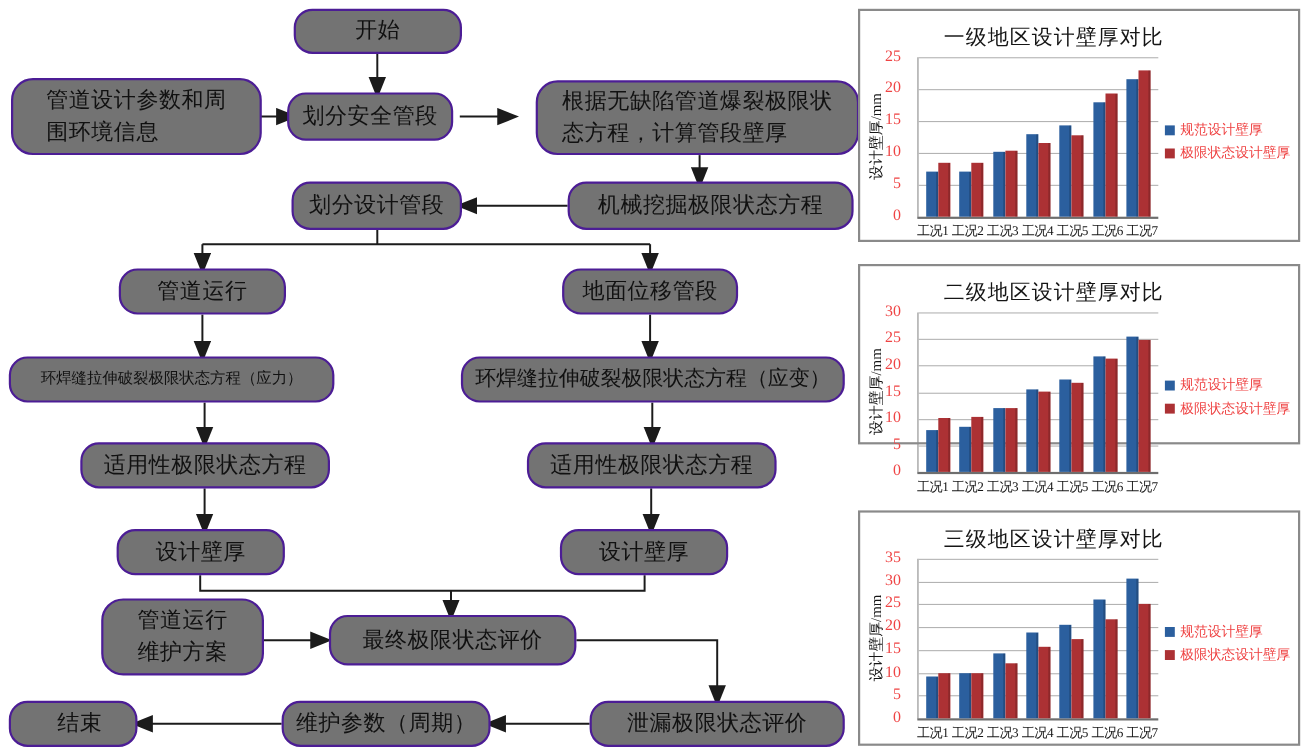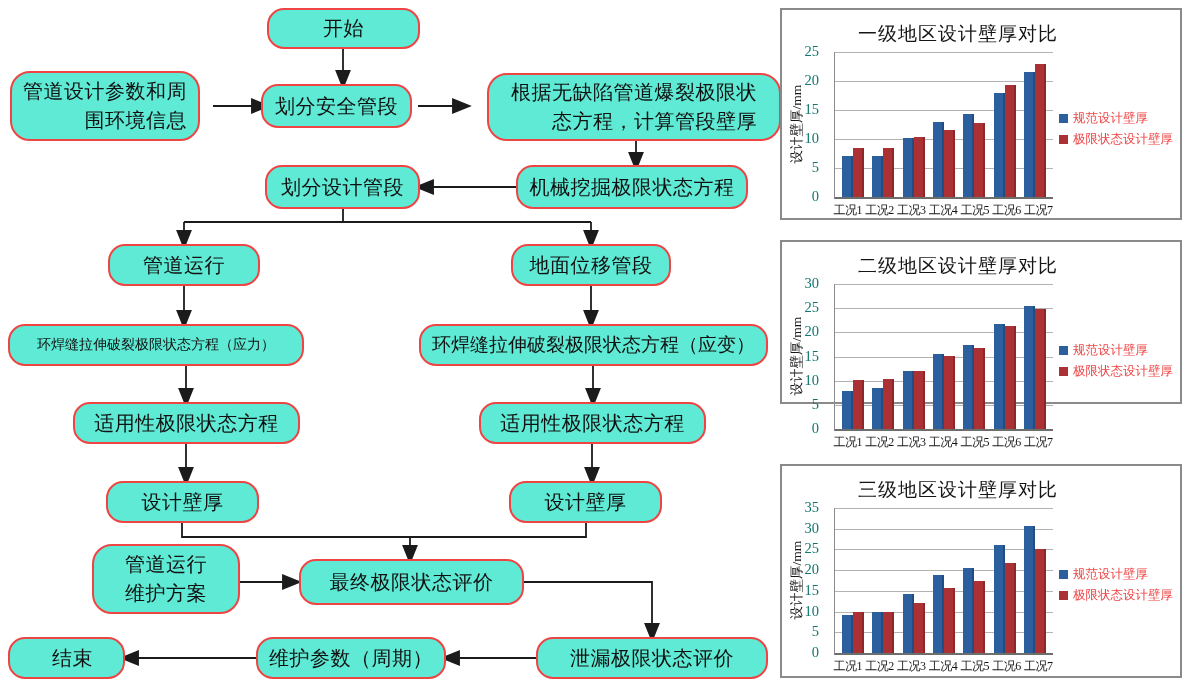--- a/index.html
+++ b/index.html
@@ -3,42 +3,42 @@
 <meta charset="utf-8">
 <style>
   html,body{margin:0;padding:0;background:#fff;}
   .stage{
     position:relative;width:1186px;height:685px;background:#ffffff;overflow:hidden;
     font-family:"Liberation Serif","DejaVu Serif",serif;color:#111;
   }
   
   .flowchart{position:absolute;left:0;top:0;width:772px;height:685px;}
   .fbox{
-    position:absolute;box-sizing:border-box;background:#5eead4;border:2px solid #ef4444;
+    position:absolute;box-sizing:border-box;background:#737373;border:2px solid #4c1d95;
     border-radius:17px;display:flex;align-items:center;justify-content:center;
-    text-align:right;font-size:20px;line-height:1.45;white-space:pre-line;
+    text-align:left;font-size:20px;line-height:1.45;white-space:pre-line;
     letter-spacing:0.5px;
   }
   .arrows{position:absolute;left:0;top:0;width:772px;height:685px;}
   
   .charts{position:absolute;left:780px;top:0;width:406px;height:685px;}
   .chart-panel{
     position:absolute;left:0;width:402px;box-sizing:border-box;
     border:2px solid #8a8a8a;background:#fff;
   }
   .chart-title{
     position:absolute;left:0;right:46px;top:11px;text-align:center;
     font-size:19px;letter-spacing:1px;color:#151515;
   }
   .ylabel{
     position:absolute;left:15px;top:114px;transform:translate(-50%,-50%) rotate(-90deg);
     font-size:13.5px;white-space:nowrap;color:#151515;
   }
   .yticks{position:absolute;left:0;top:42px;width:44px;height:145px;}
-  .ytick{position:absolute;right:7px;font-size:14.5px;color:#0f766e;}
+  .ytick{position:absolute;right:7px;font-size:14.5px;color:#ef4444;}
   .plot{
     position:absolute;left:52px;top:42px;width:218px;height:145px;
     border-left:1px solid #8c8c8c;border-bottom:2px solid #6e6e6e;box-sizing:content-box;
   }
   .gridlines{position:absolute;left:0;right:0;top:0;bottom:0;}
   .gridline{position:absolute;left:0;right:0;height:1px;background:#b3b3b3;}
   .bars{
     position:absolute;left:0;right:0;top:0;bottom:0;
     display:flex;align-items:flex-end;justify-content:space-around;padding:0 3px;
   }
@@ -85,27 +85,27 @@
         <path d="M182,523 V537 H586 V523"></path>
         <path d="M410,537 V549" marker-end="url(#ah)"></path>
         <path d="M240,582 H286" marker-end="url(#ah)"></path>
         <path d="M524,582 H652 V627" marker-end="url(#ah)"></path>
         <path d="M536,658 H456" marker-end="url(#ah)"></path>
         <path d="M256,658 H135" marker-end="url(#ah)"></path>
       </g>
     </svg>
 
     <div class="fbox" style="left:267px;top:8px;width:153px;height:41px;">开始</div>
-    <div class="fbox" style="left:10px;top:71px;width:190px;height:70px;border-radius:20px;">管道设计参数和周
+    <div class="fbox" style="left:10px;top:71px;width:228px;height:70px;border-radius:20px;">管道设计参数和周
 围环境信息</div>
     <div class="fbox" style="left:261px;top:84px;width:151px;height:44px;">划分安全管段</div>
     <div class="fbox" style="left:467px;top:73px;width:294px;height:68px;border-radius:20px;margin-left:20px;">根据无缺陷管道爆裂极限状
 态方程，计算管段壁厚</div>
     <div class="fbox" style="left:265px;top:165px;width:155px;height:44px;">划分设计管段</div>
-    <div class="fbox" style="left:516px;top:165px;width:232px;height:44px;">机械挖掘极限状态方程</div>
+    <div class="fbox" style="left:516px;top:165px;width:260px;height:44px;">机械挖掘极限状态方程</div>
     <div class="fbox" style="left:108px;top:244px;width:152px;height:42px;">管道运行</div>
     <div class="fbox" style="left:511px;top:244px;width:160px;height:42px;">地面位移管段</div>
     <div class="fbox" style="left:8px;top:324px;width:296px;height:42px;font-size:14px;letter-spacing:0;">环焊缝拉伸破裂极限状态方程（应力）</div>
     <div class="fbox" style="left:419px;top:324px;width:349px;height:42px;font-size:19px;letter-spacing:0;">环焊缝拉伸破裂极限状态方程（应变）</div>
     <div class="fbox" style="left:73px;top:402px;width:227px;height:42px;">适用性极限状态方程</div>
     <div class="fbox" style="left:479px;top:402px;width:227px;height:42px;">适用性极限状态方程</div>
     <div class="fbox" style="left:106px;top:481px;width:153px;height:42px;">设计壁厚</div>
     <div class="fbox" style="left:509px;top:481px;width:153px;height:42px;">设计壁厚</div>
     <div class="fbox" style="left:92px;top:544px;width:148px;height:70px;border-radius:20px;">管道运行
 维护方案</div>

